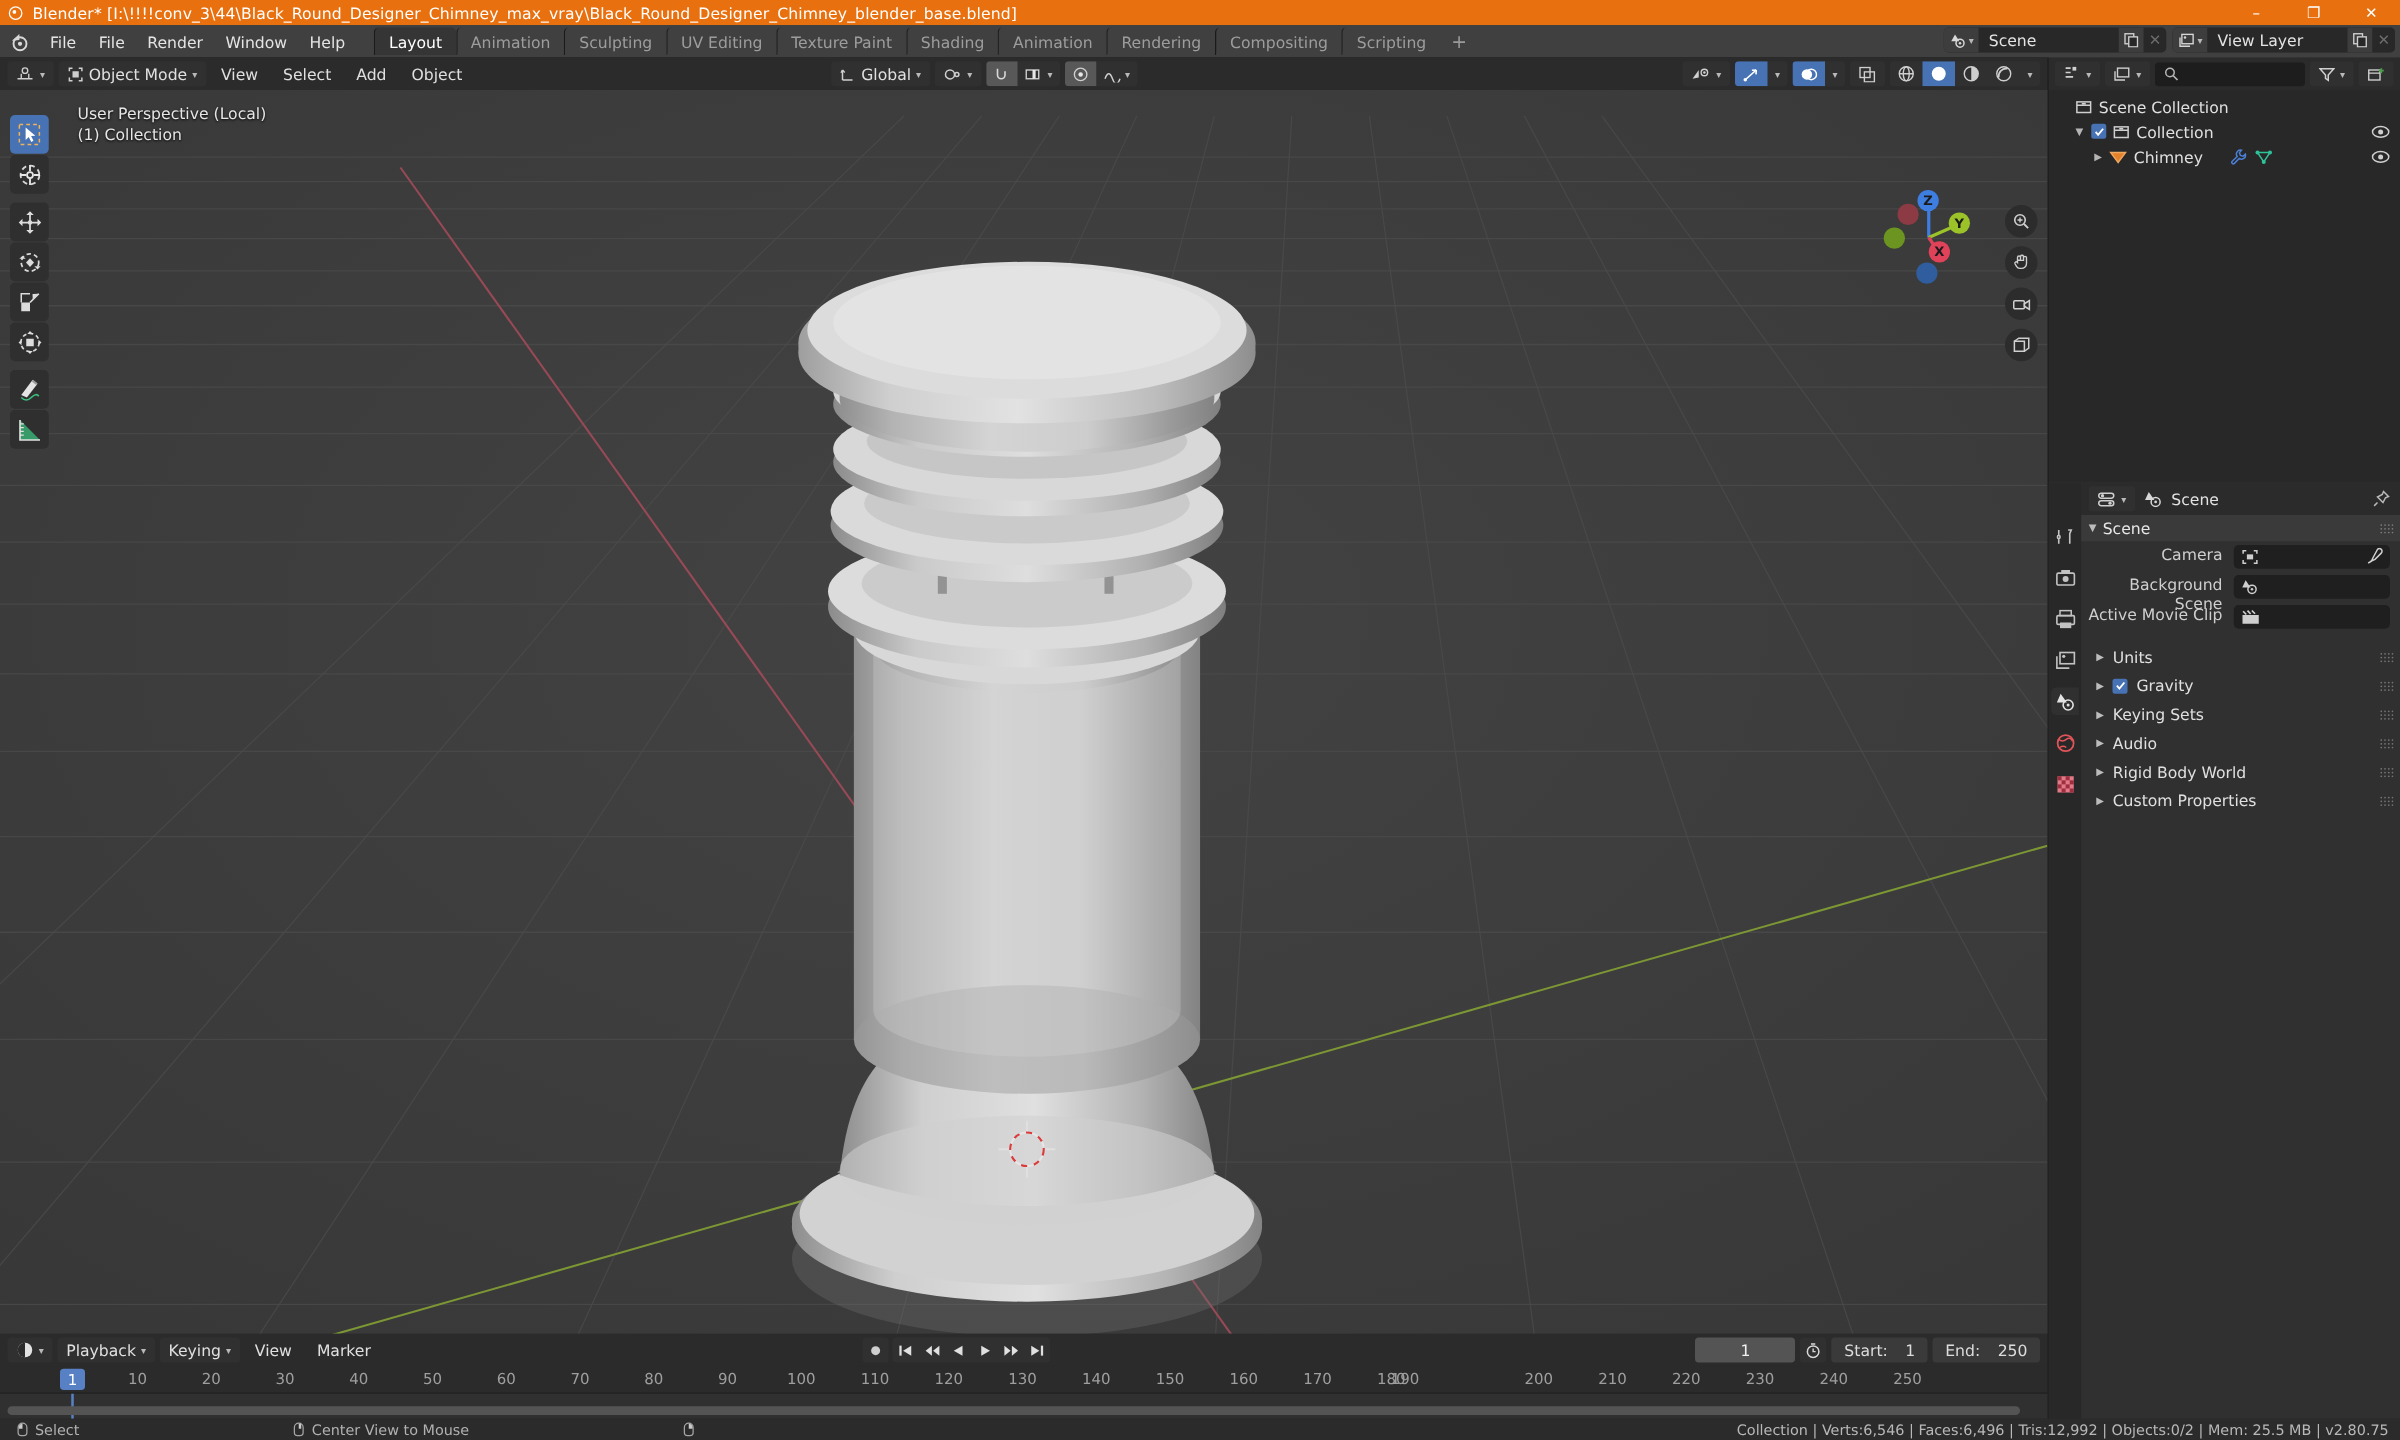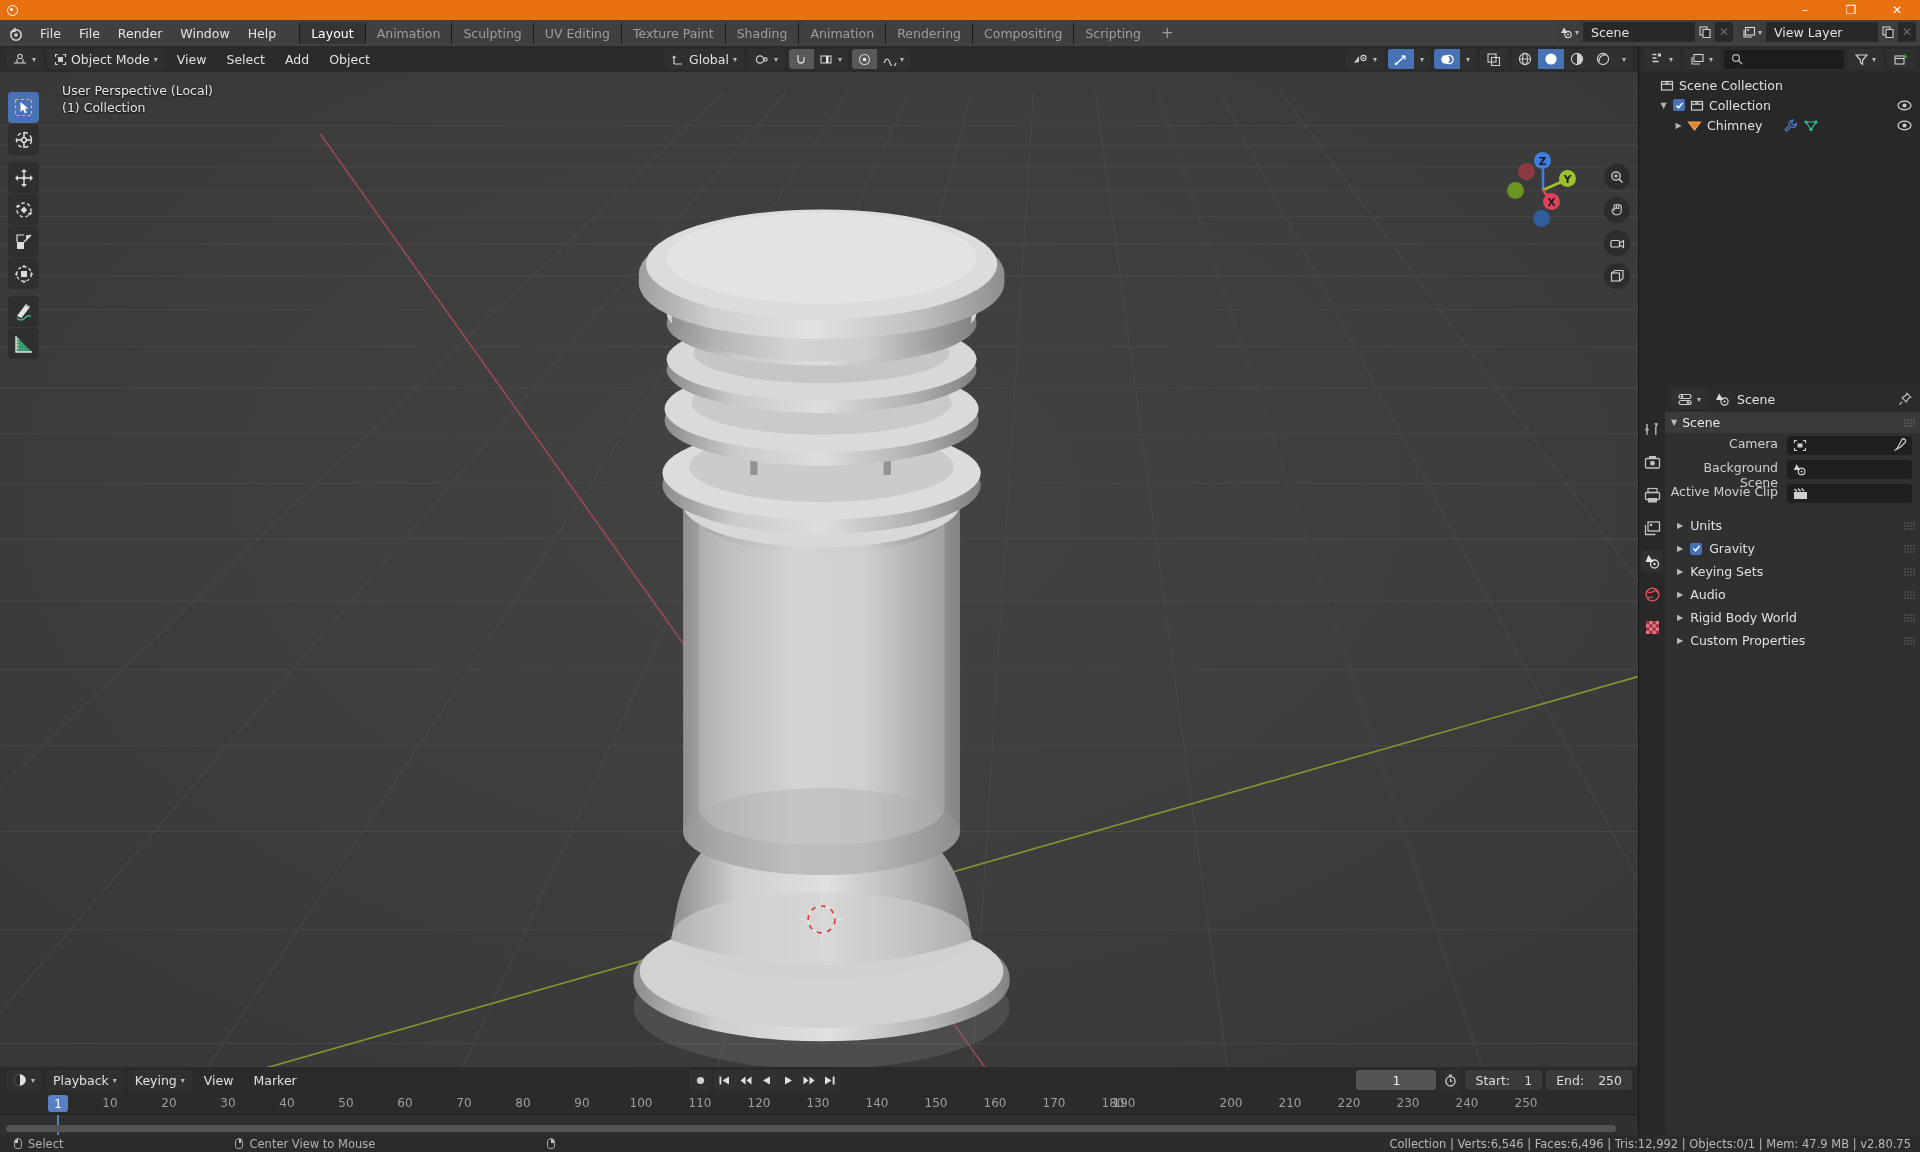--- a/index.html
+++ b/index.html
@@ -191,20 +191,21 @@
   .mouse-ico.r::before { content:""; position:absolute; right:0; top:0; width:3px; height:4px; background:#c9c9c9; border-radius:0 3px 0 0;}
   svg { display:block; }
 </style>
 </head>
 <body>
 
 <div class="app">
 
   <div class="titlebar">
     <div class="blender-dot"></div>
+    <div class="title-text">Blender* [I:\!!!!conv_3\44\Black_Round_Designer_Chimney_max_vray\Black_Round_Designer_Chimney_blender_base.blend]</div>
     <div class="win-btns">
       <div class="win-btn">–</div>
       <div class="win-btn">❐</div>
       <div class="win-btn close">✕</div>
     </div>
   </div>
 
   <div class="topbar">
     <div class="blender-logo">
       <svg width="19" height="19" viewBox="0 0 19 19">
@@ -1183,16 +1184,16 @@
       <span class="mouse-ico l"></span>
       <span>Select</span>
     </div>
     <div class="sb-item" style="margin-left:172px">
       <span class="mouse-ico m"></span>
       <span>Center View to Mouse</span>
     </div>
     <div class="sb-item" style="margin-left:172px">
       <span class="mouse-ico r"></span>
     </div>
-    <div class="sb-stats">Collection | Verts:6,546 | Faces:6,496 | Tris:12,992 | Objects:0/1 | Mem: 47.9 MB | v2.80.75</div>
+    <div class="sb-stats">Collection | Verts:6,546 | Faces:6,496 | Tris:12,992 | Objects:0/2 | Mem: 25.5 MB | v2.80.75</div>
   </div>
 
 </div>
 
 </body></html>

